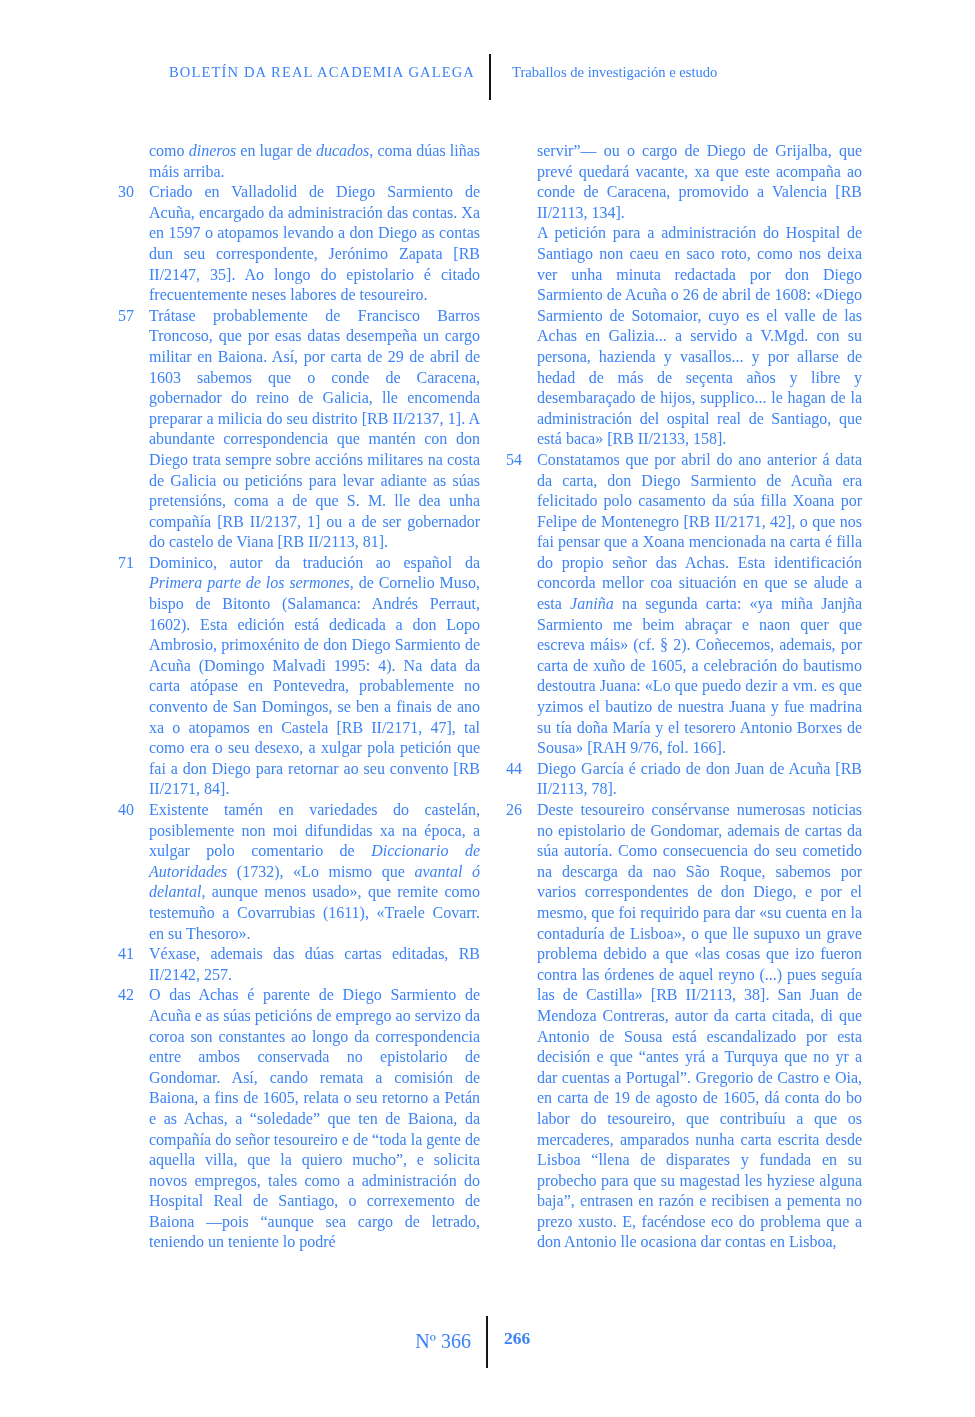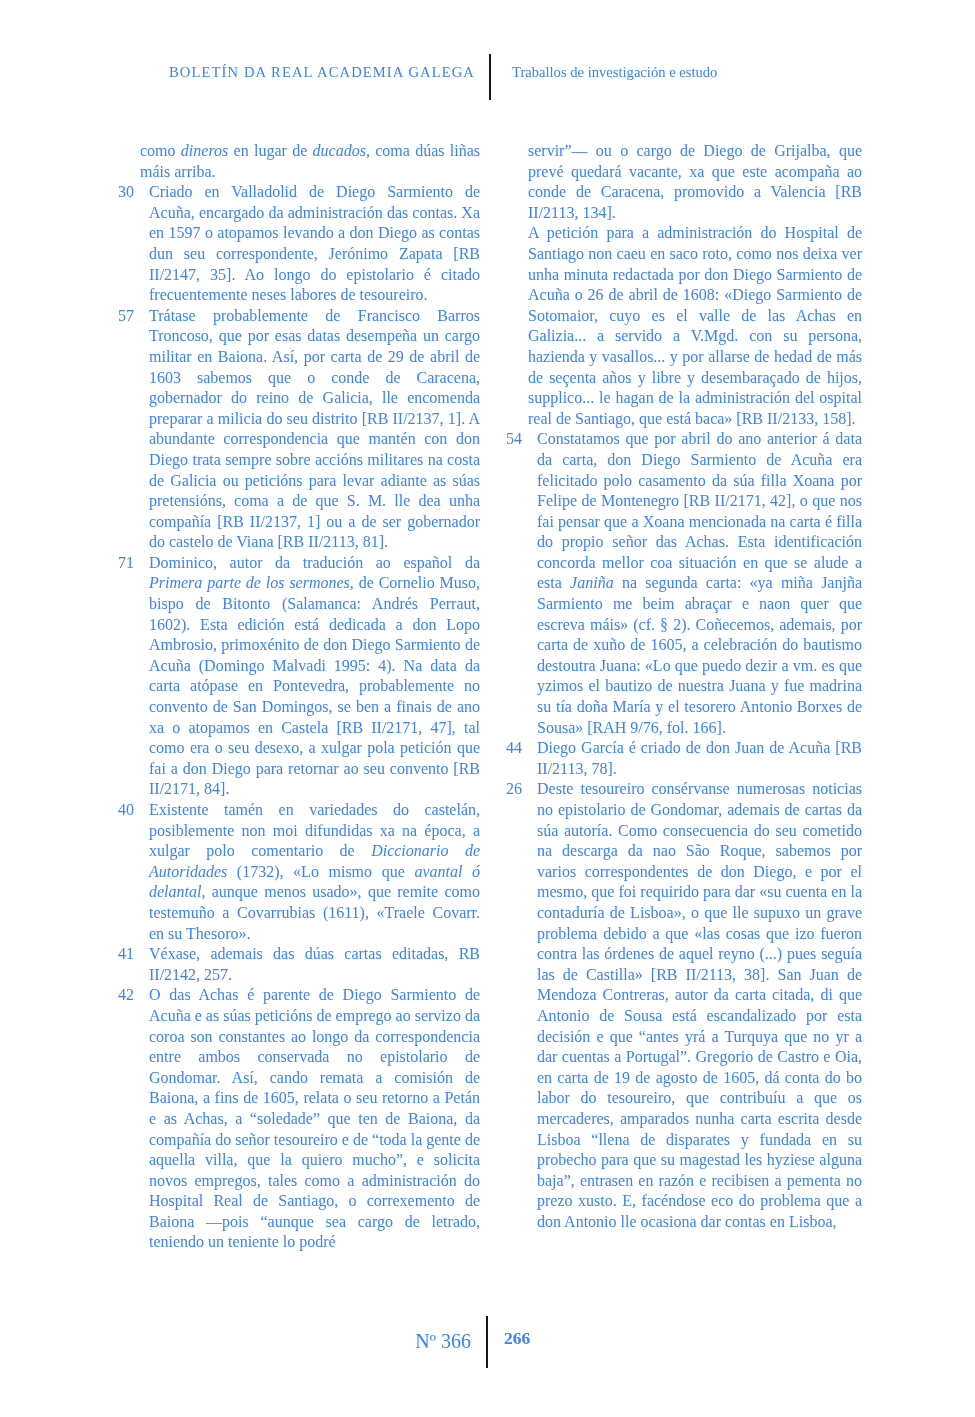--- a/index.html
+++ b/index.html
@@ -53,21 +53,21 @@
   .col-right { width: 356px; }
 
   .note { display: flex; }
   .note-num {
     flex: none;
     width: 31px;
     text-align: left;
   }
   .note-text { flex: 1; text-align: justify; }
   .note-cont, .note-para {
-    margin-left: 22px;
+    margin-left: 31px;
     text-align: justify;
   }
   em { font-style: italic; }
 
   
   .issue-number {
     position: absolute;
     left: 0; top: 1330px;
     width: 471px;
     text-align: right;

